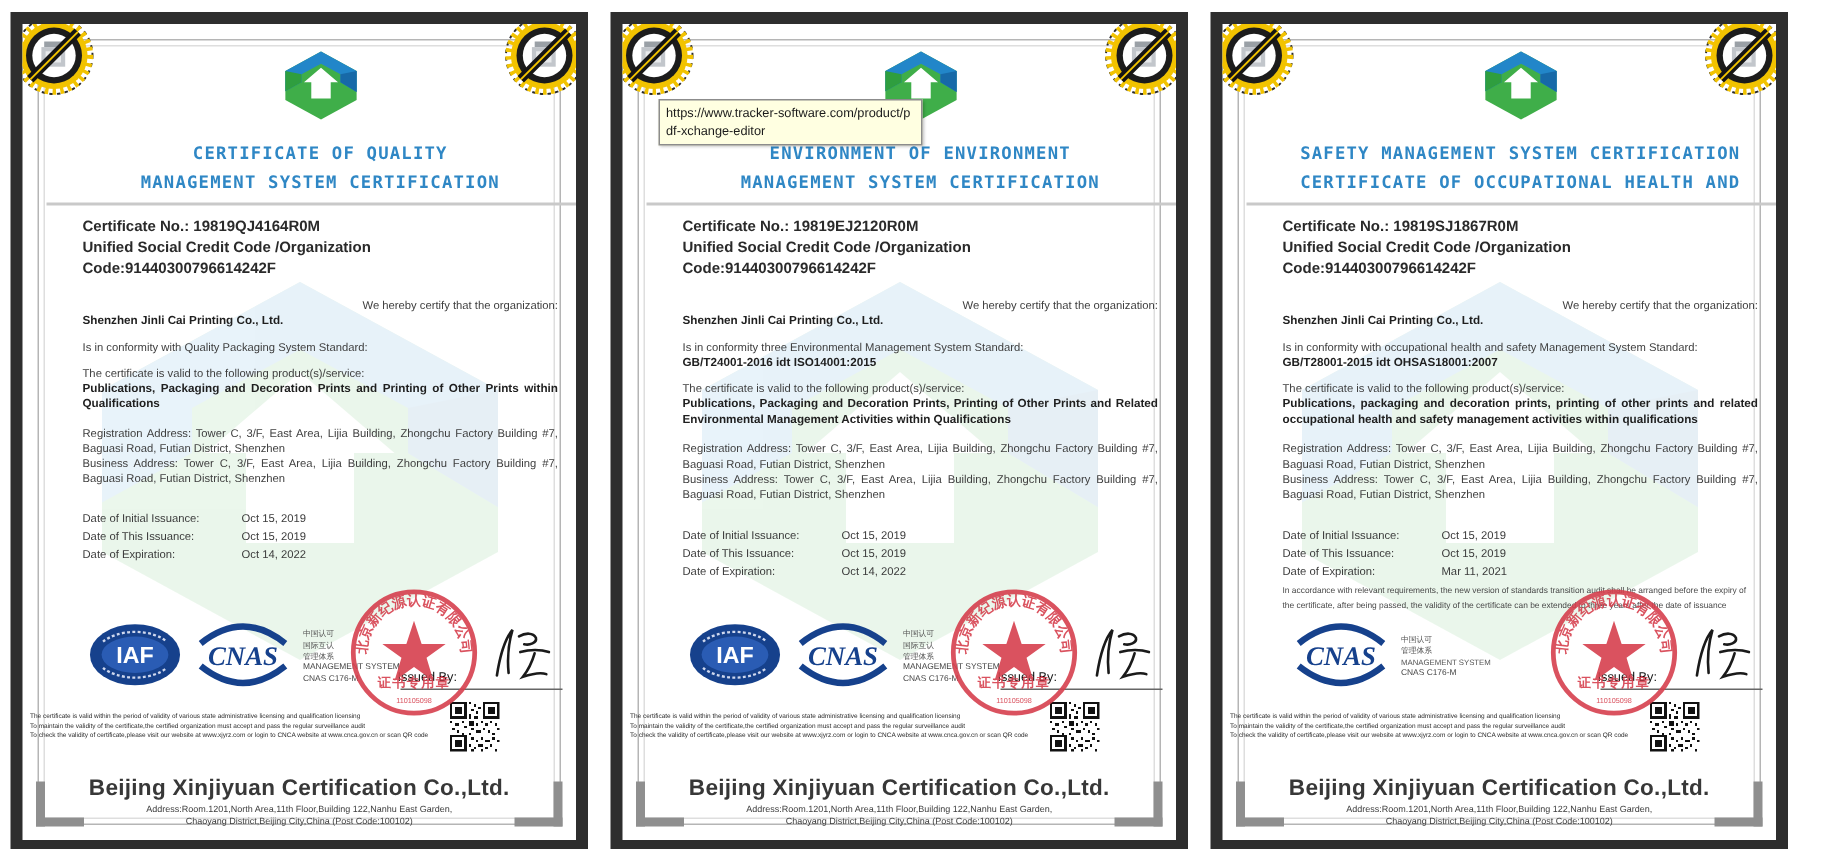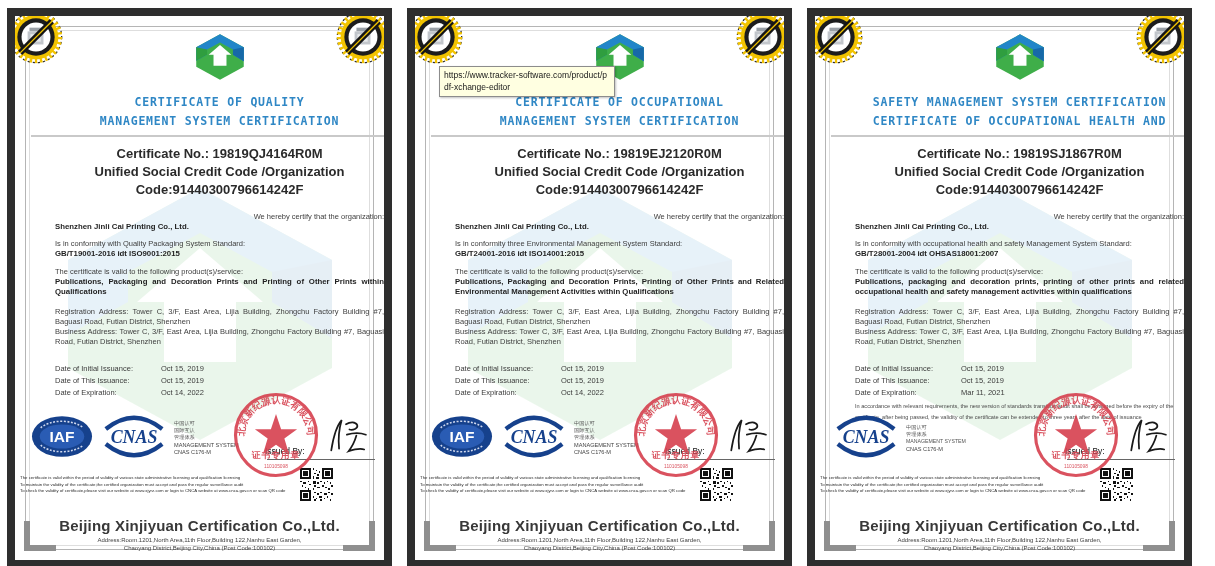--- a/index.html
+++ b/index.html
@@ -8,35 +8,35 @@
   .frame{position:absolute;pointer-events:none;}
   .f1{inset:10px;border:1px solid #b5b5b5;}
   .f2{inset:14px;border:1px solid #dedede;}
   .corner{position:absolute;width:26px;height:24px;}
   .cl{left:9px;bottom:9px;border-left:6px solid #8f8f8f;border-bottom:6px solid #8f8f8f;}
   .cr{right:9px;bottom:9px;border-right:6px solid #8f8f8f;border-bottom:6px solid #8f8f8f;}
   .wm{position:absolute;left:50%;top:160px;transform:translateX(-50%);width:300px;height:276px;opacity:.10;z-index:0;}
   .badge{position:absolute;width:56px;height:56px;top:-7px;z-index:6;}
   .bl{left:-7px;} .br{right:-7px;}
   .tooltip{position:absolute;left:24px;top:50px;width:176px;background:#ffffe1;border:1px solid #8c8c8c;box-shadow:1px 1px 2px rgba(0,0,0,.25);font-size:8.5px;line-height:1.45;padding:2px 4px;color:#1a1a1a;word-break:break-all;z-index:7;box-sizing:border-box;}
-  .content{position:absolute;top:0;left:40px;right:0;z-index:2;}
+  .content{position:absolute;top:0;left:40px;right:12px;z-index:2;}
   .logo-wrap{text-align:center;margin-top:16px;height:50px;}
   .logo{width:54px;height:50px;}
   .title{margin-top:11px;text-align:center;color:#2f87c5;font-family:"DejaVu Sans Mono",monospace;font-weight:bold;font-size:11.5px;letter-spacing:.8px;line-height:1.65;}
   .title-rule{margin:4px -24px 0 -24px;border-top:2px solid #c9c9c9;}
-  .certno{margin-top:8px;text-align:center;font-weight:bold;font-size:13px;line-height:1.4;color:#2a2a2a;}
+  .certno{margin-top:8px;text-align:left;font-weight:bold;font-size:10px;line-height:1.4;color:#2a2a2a;}
   .p{font-size:7.5px;line-height:1.35;color:#3e3e3e;}
   .bold{font-weight:bold;color:#1f1f1f;font-size:7.8px;}
   .just{text-align:justify;}
   .first{margin-top:12px;text-align:right;}
   .mt{margin-top:7px;} .mt2{margin-top:9px;}
   .dates{margin-top:16px;font-size:7.5px;color:#3b3b3b;line-height:1.6;}
   .dlabel{display:inline-block;width:106px;}
   .note{margin-top:2px;font-size:5.6px;line-height:1.8;color:#4a4a4a;}
-  .logos{position:absolute;left:16px;top:397px;display:flex;align-items:center;z-index:2;}
+  .logos{position:absolute;left:44px;top:397px;display:flex;align-items:center;z-index:2;}
   .cnas-captions{margin-left:5px;}
   .cap{font-size:5.2px;line-height:1.4;color:#555;}
   .cap-en{font-size:5.6px;color:#444;}
   .stamp{position:absolute;left:217px;top:375px;width:88px;height:88px;z-index:4;opacity:.9;}
   .issued{position:absolute;left:250px;top:430px;font-size:8.5px;color:#111;z-index:3;}
   .issued-line{position:absolute;left:252px;top:443px;width:108px;border-bottom:1px solid #666;z-index:3;}
   .signature{position:absolute;left:305px;top:398px;width:52px;height:44px;z-index:5;}
   .fineprint{position:absolute;left:5px;top:459px;font-size:6px;line-height:1.5;color:#2b2b2b;transform:scale(.72);transform-origin:0 0;white-space:nowrap;z-index:2;}
   .qr{position:absolute;left:285px;top:452px;width:33px;height:33px;z-index:2;}
   .footer{position:absolute;left:0;right:0;bottom:9px;text-align:center;z-index:2;}
@@ -100,21 +100,20 @@
         <div>MANAGEMENT SYSTEM CERTIFICATION</div>
       </div>
       <div class="title-rule"></div>
       <div class="certno">
         <div>Certificate No.: 19819QJ4164R0M</div>
         <div>Unified Social Credit Code /Organization Code:91440300796614242F</div>
       </div>
       <div class="p first">We hereby certify that the organization:</div>
       <div class="p bold">Shenzhen Jinli Cai Printing Co., Ltd.</div>
       <div class="p mt">Is in conformity with Quality Packaging System Standard:</div>
-      <div class="p bold">GB/T19001-2016 idt ISO9001:2015</div>
       <div class="p mt">The certificate is valid to the following product(s)/service:</div>
       <div class="p bold just">Publications, Packaging and Decoration Prints and Printing of Other Prints within Qualifications</div>
       <div class="p just mt2">Registration Address: Tower C, 3/F, East Area, Lijia Building, Zhongchu Factory Building #7, Baguasi Road, Futian District, Shenzhen</div>
       <div class="p just">Business Address: Tower C, 3/F, East Area, Lijia Building, Zhongchu Factory Building #7, Baguasi Road, Futian District, Shenzhen</div>
       <div class="dates">
         <div><span class="dlabel">Date of Initial Issuance:</span><span>Oct 15, 2019</span></div>
         <div><span class="dlabel">Date of This Issuance:</span><span>Oct 15, 2019</span></div>
         <div><span class="dlabel">Date of Expiration:</span><span>Oct 14, 2022</span></div>
       </div>
 
@@ -287,21 +286,21 @@
       <div class="logo-wrap">
         <svg class="logo" viewBox="0 0 100 92">
           <polygon points="50,4 94,28 94,64 50,88 6,64 6,28" fill="#3fae49"></polygon>
           <path d="M6,28 L50,4 L94,28 L94,54 L74,42 L74,32 L50,19 L26,32 L26,42 L6,53 Z" fill="#2286c9"></path>
           <path d="M94,28 L94,54 L74,42 L74,32 Z" fill="#1769a8"></path>
           <path d="M6,28 L6,53 L26,42 L26,32 Z" fill="#2f9e3f"></path>
           <path d="M50,24 L71,42 L62,42 L62,62 L38,62 L38,42 L29,42 Z" fill="#fff"></path>
         </svg>
       </div>
       <div class="title">
-        <div>CERTIFICATE OF OCCUPATIONAL</div>
+        <div>ENVIRONMENT OF ENVIRONMENT</div>
         <div>MANAGEMENT SYSTEM CERTIFICATION</div>
       </div>
       <div class="title-rule"></div>
       <div class="certno">
         <div>Certificate No.: 19819EJ2120R0M</div>
         <div>Unified Social Credit Code /Organization Code:91440300796614242F</div>
       </div>
       <div class="p first">We hereby certify that the organization:</div>
       <div class="p bold">Shenzhen Jinli Cai Printing Co., Ltd.</div>
       <div class="p mt">Is in conformity three Environmental Management System Standard:</div>
@@ -494,21 +493,21 @@
         <div>CERTIFICATE OF OCCUPATIONAL HEALTH AND</div>
       </div>
       <div class="title-rule"></div>
       <div class="certno">
         <div>Certificate No.: 19819SJ1867R0M</div>
         <div>Unified Social Credit Code /Organization Code:91440300796614242F</div>
       </div>
       <div class="p first">We hereby certify that the organization:</div>
       <div class="p bold">Shenzhen Jinli Cai Printing Co., Ltd.</div>
       <div class="p mt">Is in conformity with occupational health and safety Management System Standard:</div>
-      <div class="p bold">GB/T28001-2004 idt OHSAS18001:2007</div>
+      <div class="p bold">GB/T28001-2015 idt OHSAS18001:2007</div>
       <div class="p mt">The certificate is valid to the following product(s)/service:</div>
       <div class="p bold just">Publications, packaging and decoration prints, printing of other prints and related occupational health and safety management activities within qualifications</div>
       <div class="p just mt2">Registration Address: Tower C, 3/F, East Area, Lijia Building, Zhongchu Factory Building #7, Baguasi Road, Futian District, Shenzhen</div>
       <div class="p just">Business Address: Tower C, 3/F, East Area, Lijia Building, Zhongchu Factory Building #7, Baguasi Road, Futian District, Shenzhen</div>
       <div class="dates">
         <div><span class="dlabel">Date of Initial Issuance:</span><span>Oct 15, 2019</span></div>
         <div><span class="dlabel">Date of This Issuance:</span><span>Oct 15, 2019</span></div>
         <div><span class="dlabel">Date of Expiration:</span><span>Mar 11, 2021</span></div>
       </div>
       <div class="note">In accordance with relevant requirements, the new version of standards transition audit shall be arranged before the expiry of the certificate, after being passed, the validity of the certificate can be extended to three years after the date of issuance</div>

